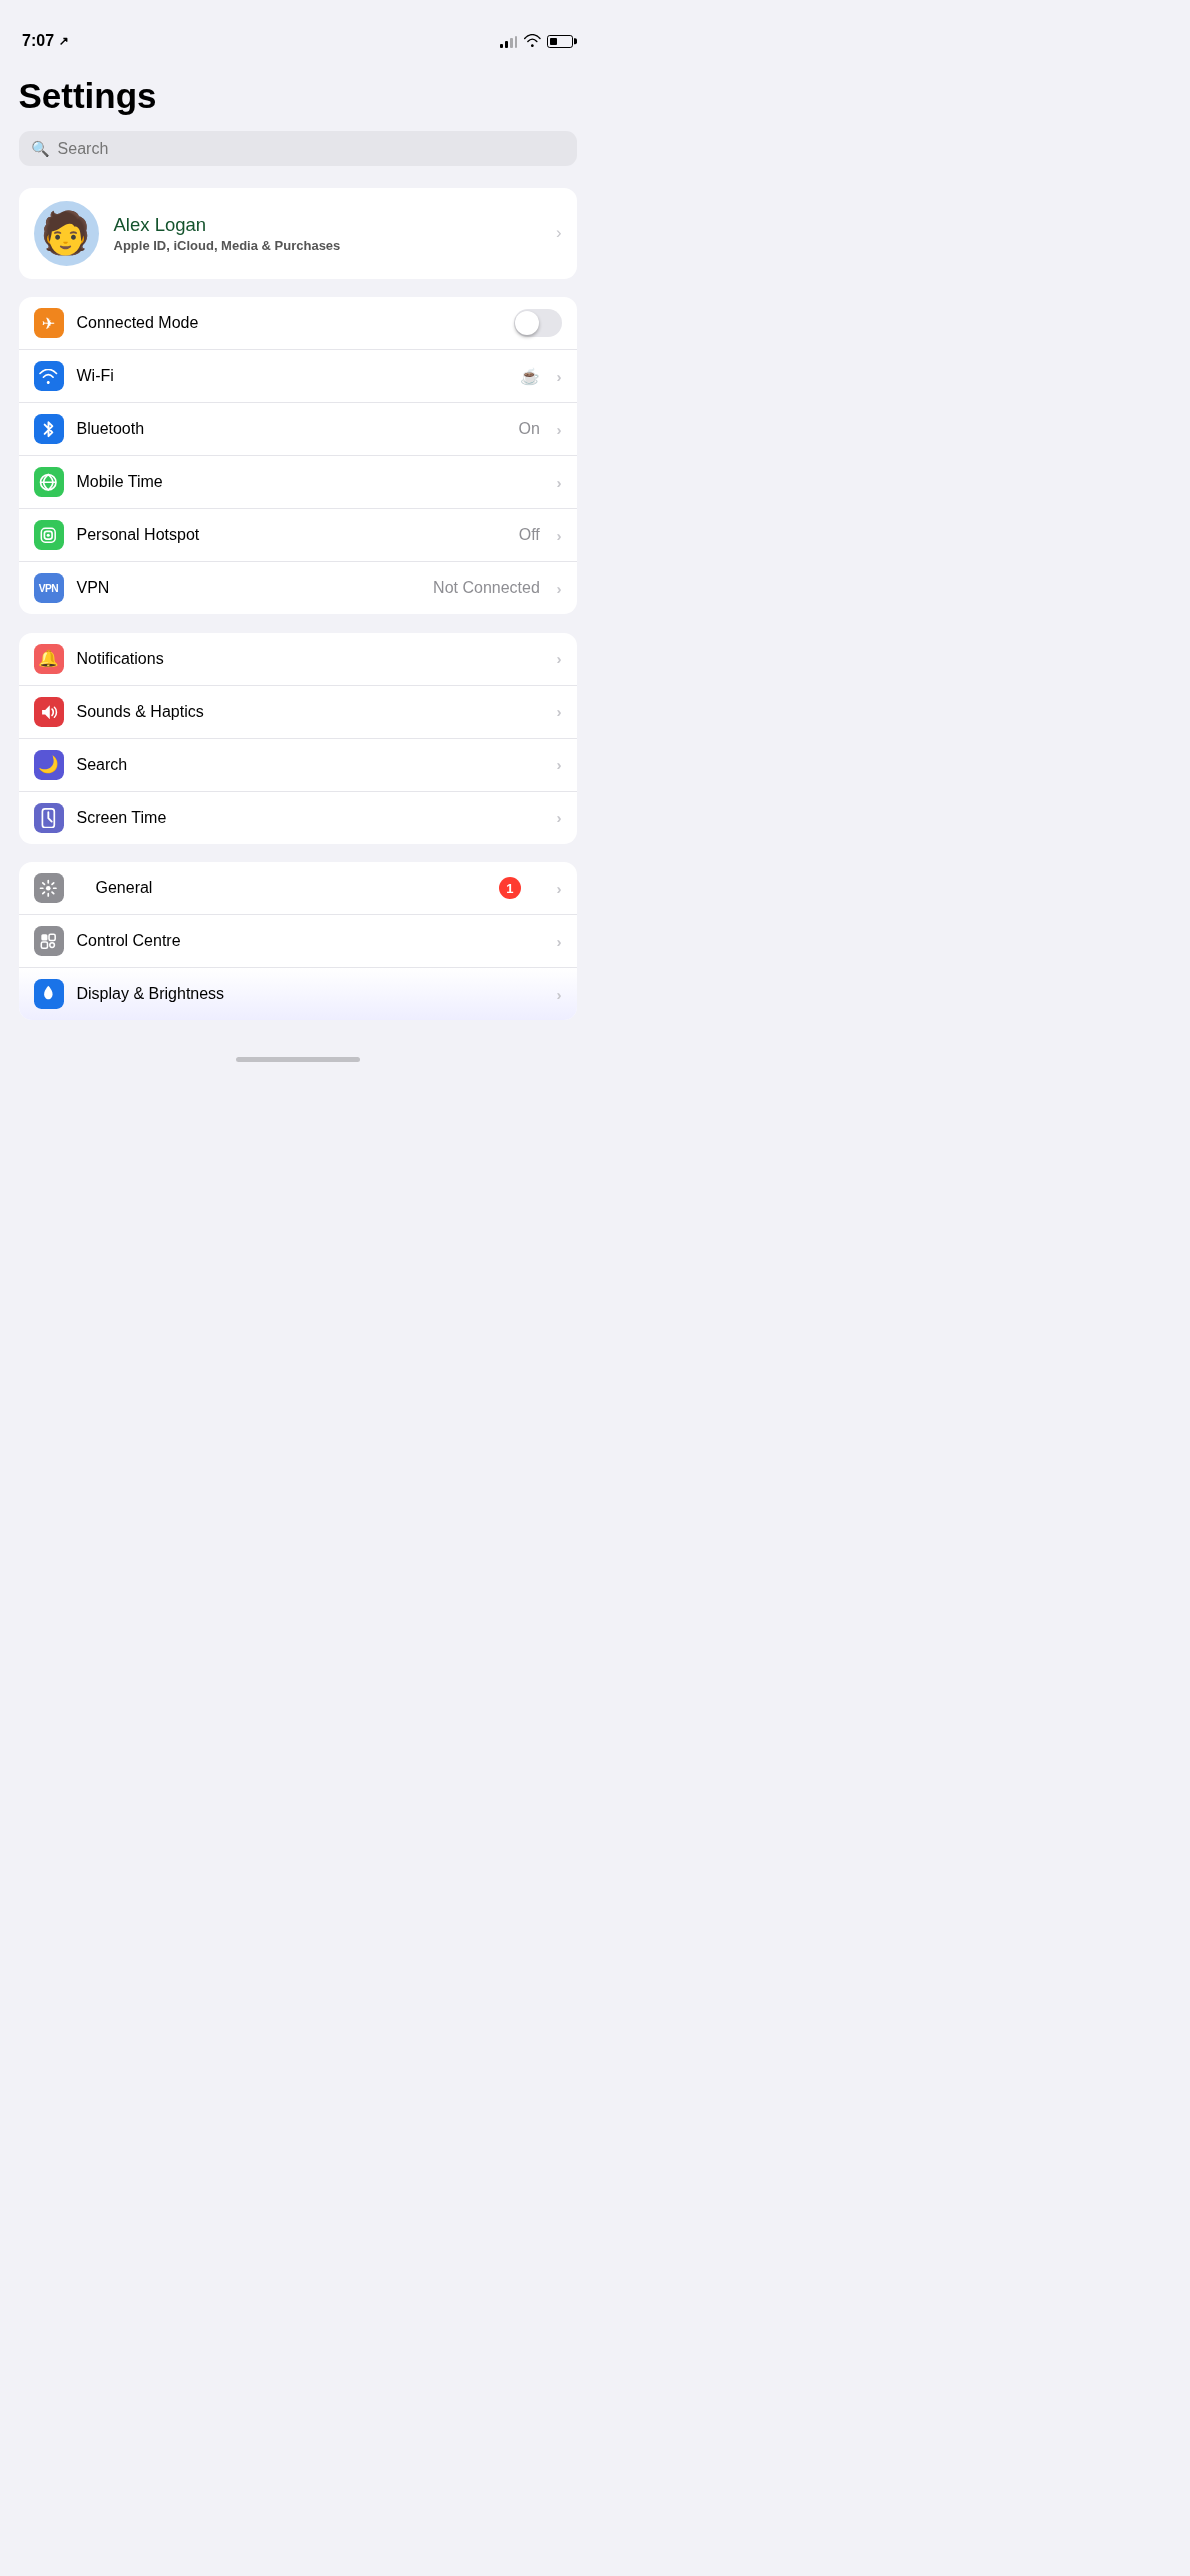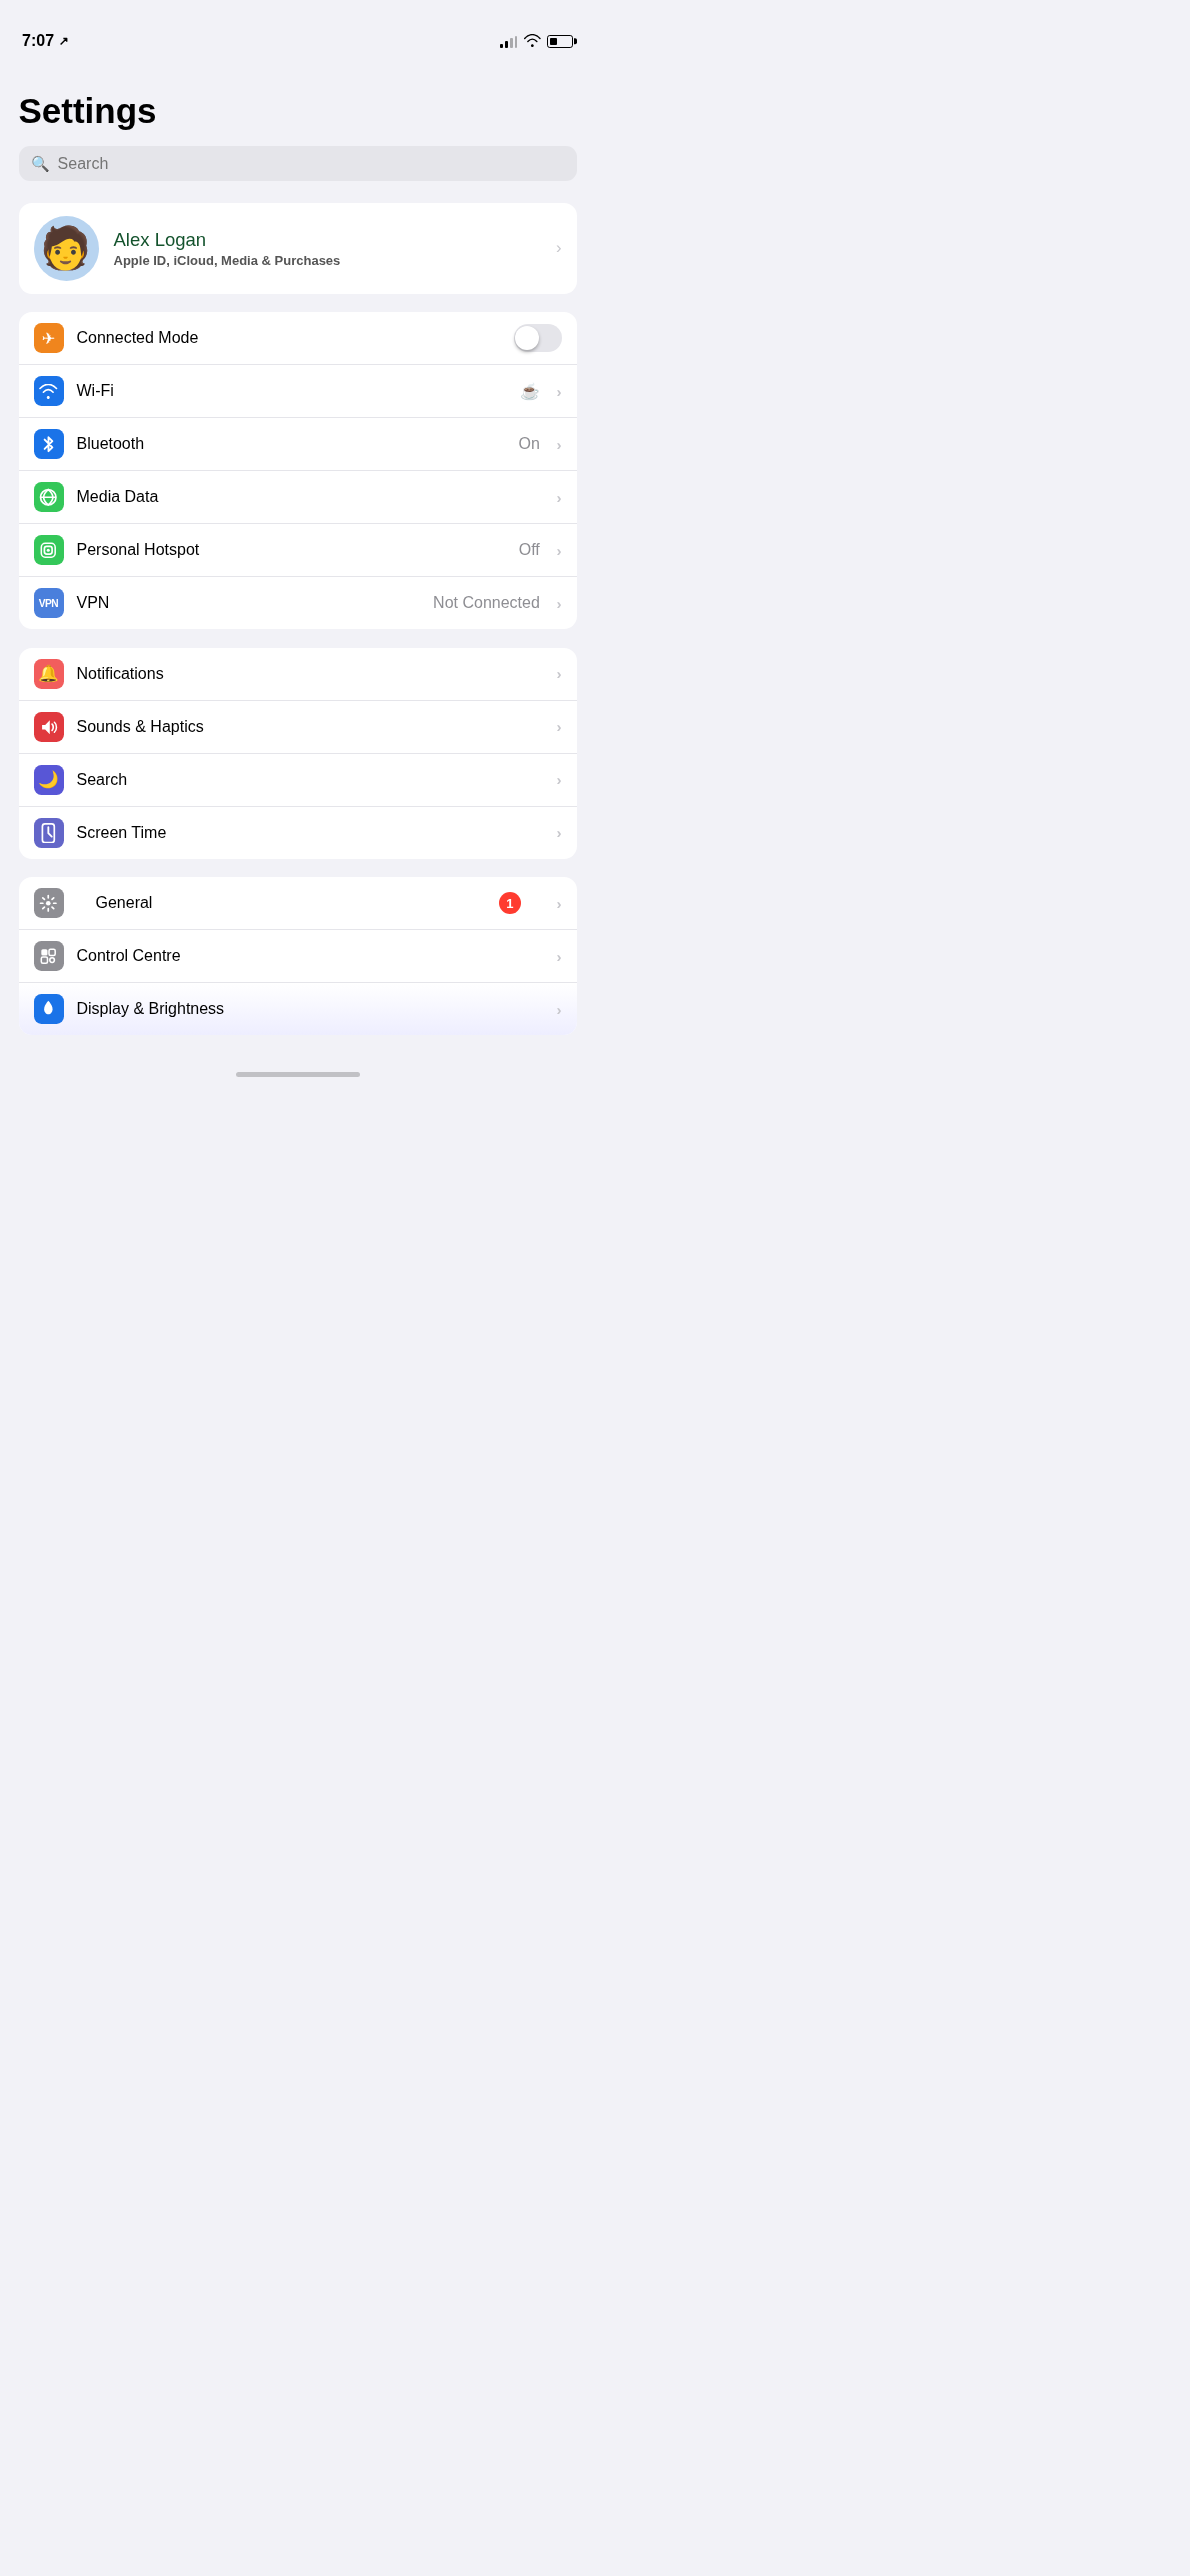--- a/index.html
+++ b/index.html
@@ -83,21 +83,21 @@
     
     .content {
       padding: 7.4px 18.5px 18.5px;
     }
 
     .page-title {
       font-size: 35px;
       font-weight: 700;
       color: #000;
       margin-bottom: 15px;
-      margin-top: 26px;
+      margin-top: 11px;
     }
 
     
     .search-bar {
       background: #e5e5ea;
       border-radius: 11px;
       display: flex;
       align-items: center;
       padding: 8.3px 13px;
       margin-bottom: 22px;
@@ -342,21 +342,21 @@
     </div>
 
     <div class="settings-row">
       <div class="row-icon icon-green-data">
         <svg width="18.5" height="18.5" viewBox="0 0 24 24" fill="none">
           <circle cx="12" cy="12" r="10" stroke="white" stroke-width="2.2" fill="none"></circle>
           <path d="M12 2 Q18 7 18 12 Q18 17 12 22 Q6 17 6 12 Q6 7 12 2Z" stroke="white" stroke-width="2.2" fill="none"></path>
           <line x1="2" y1="12" x2="22" y2="12" stroke="white" stroke-width="2.2"></line>
         </svg>
       </div>
-      <span class="row-label">Media Data</span>
+      <span class="row-label">Mobile Time</span>
       <span class="chevron-icon">›</span>
     </div>
 
     <div class="settings-row">
       <div class="row-icon icon-green-hotspot">
         <svg width="18.5" height="18.5" viewBox="0 0 24 24" fill="none">
           <rect x="7" y="7" width="10" height="10" rx="3" stroke="white" stroke-width="2.2" fill="none"></rect>
           <rect x="3" y="3" width="18" height="18" rx="5" stroke="white" stroke-width="2" fill="none"></rect>
           <circle cx="12" cy="12" r="2" fill="white"></circle>
         </svg>

